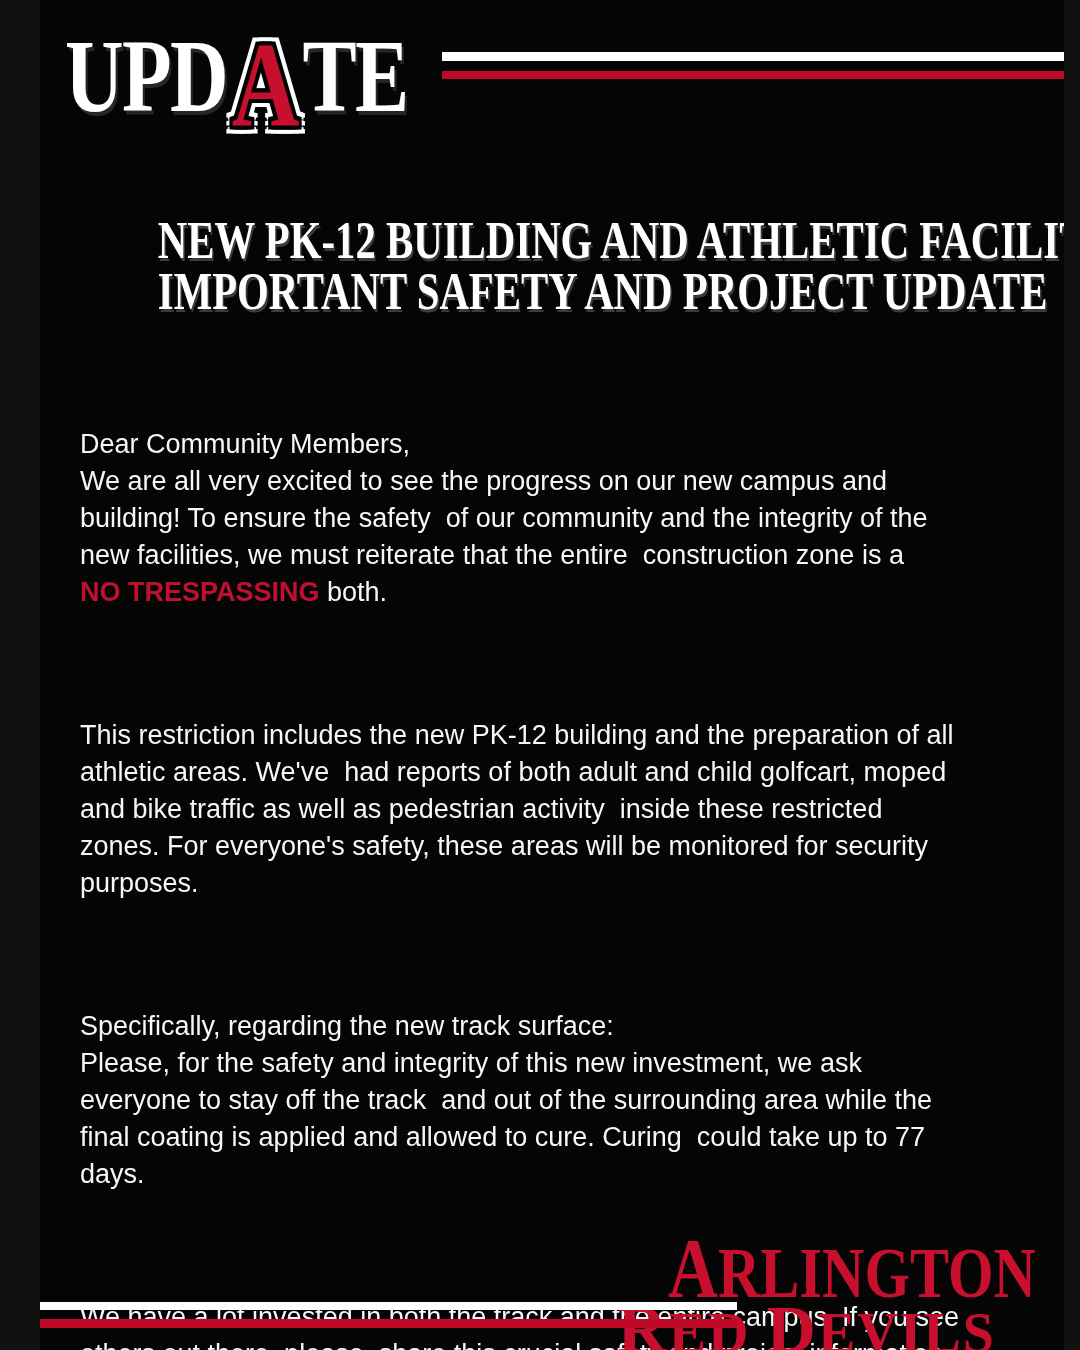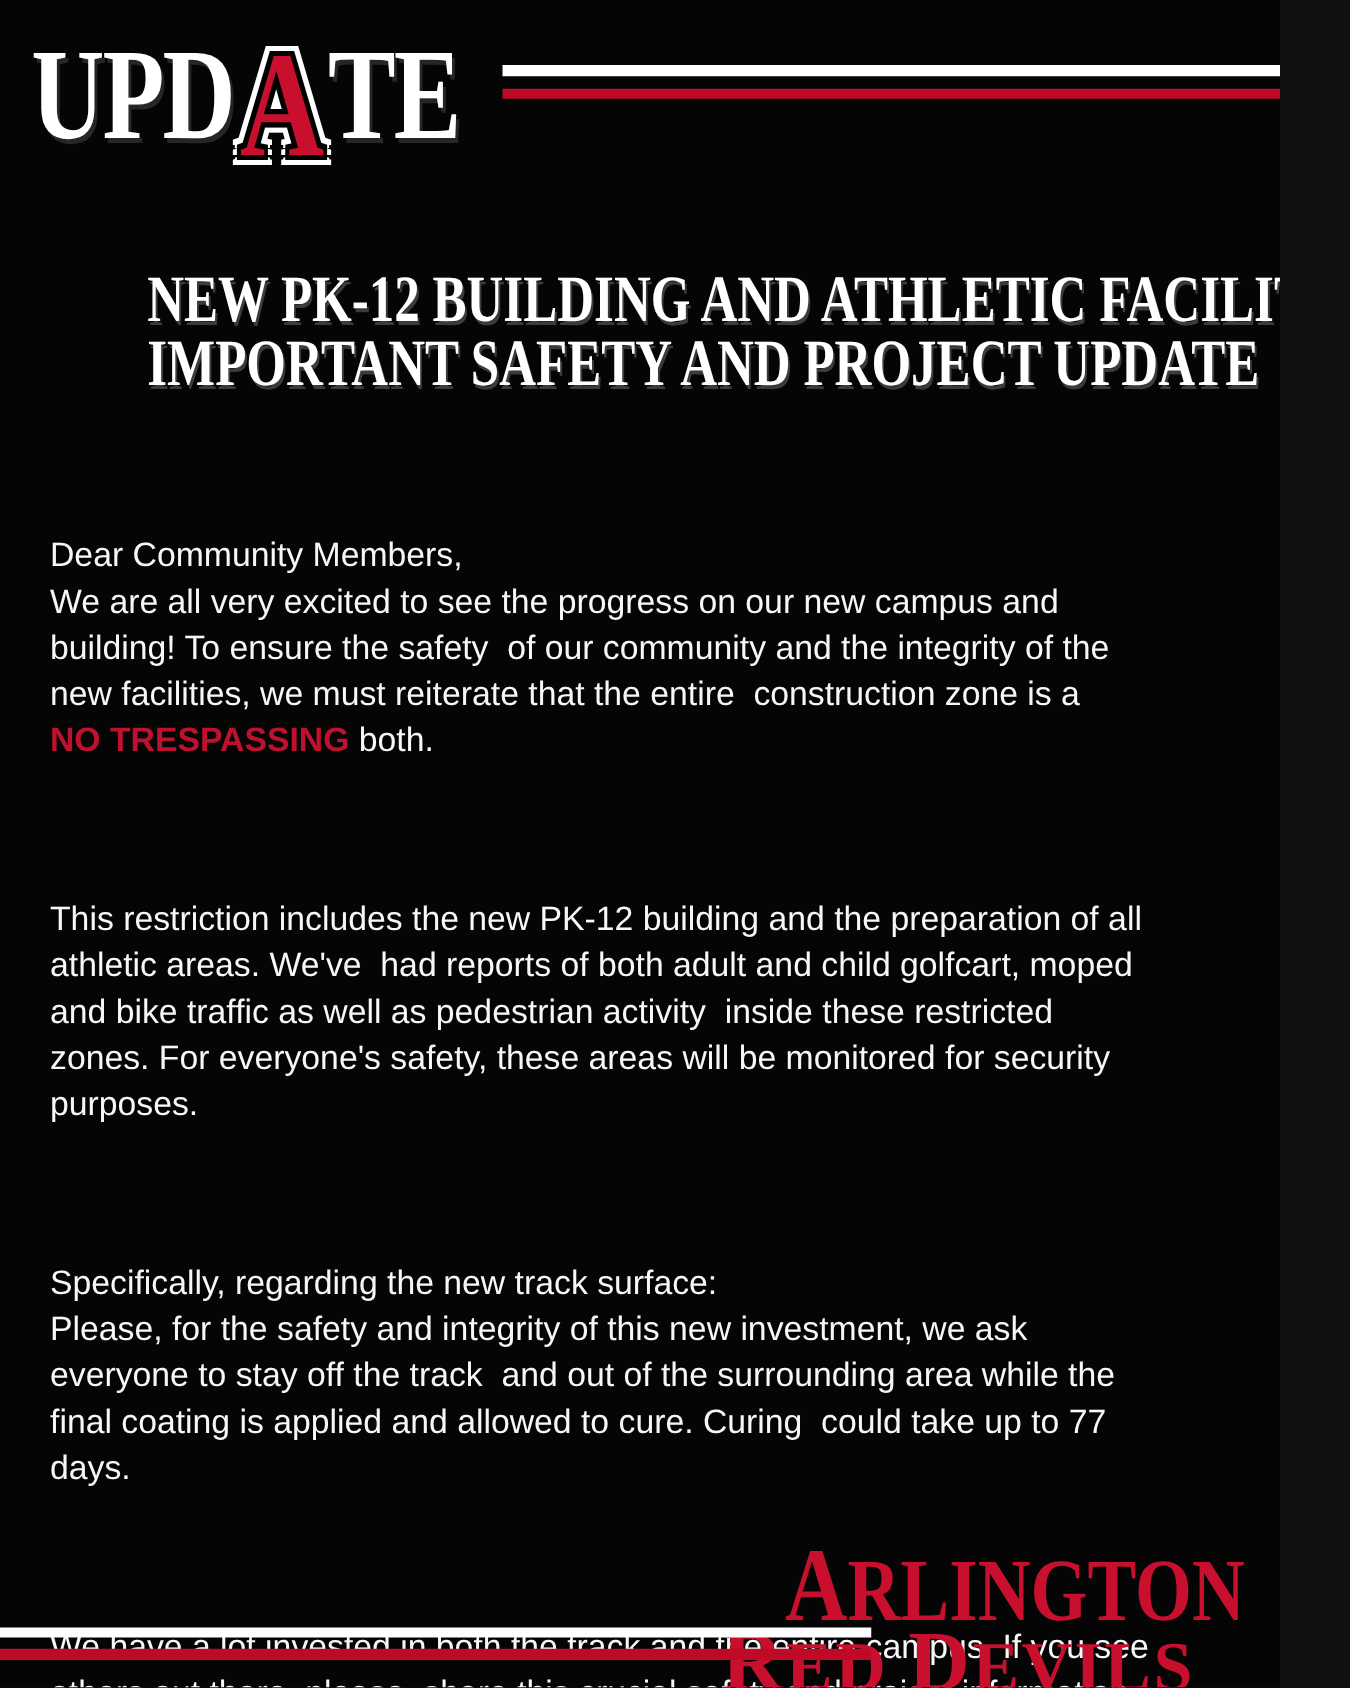--- a/index.html
+++ b/index.html
@@ -10,20 +10,21 @@
     --text-white:#F7F7F7;
   }
   *{box-sizing:border-box;}
   html,body{margin:0;padding:0;background:#111;}
   .canvas{
     position:relative;
     width:1024px;height:1350px;
     background:var(--bg);
     overflow:hidden;
     font-family:"Liberation Sans",sans-serif;
+    margin-left:40px;
   }
 
   
   .update-logo{
     position:absolute;left:25px;top:24px;
     font-family:"Liberation Serif",serif;
     font-weight:700;
     font-size:104px;line-height:1;
     color:#FFFFFF;
     letter-spacing:-2px;

